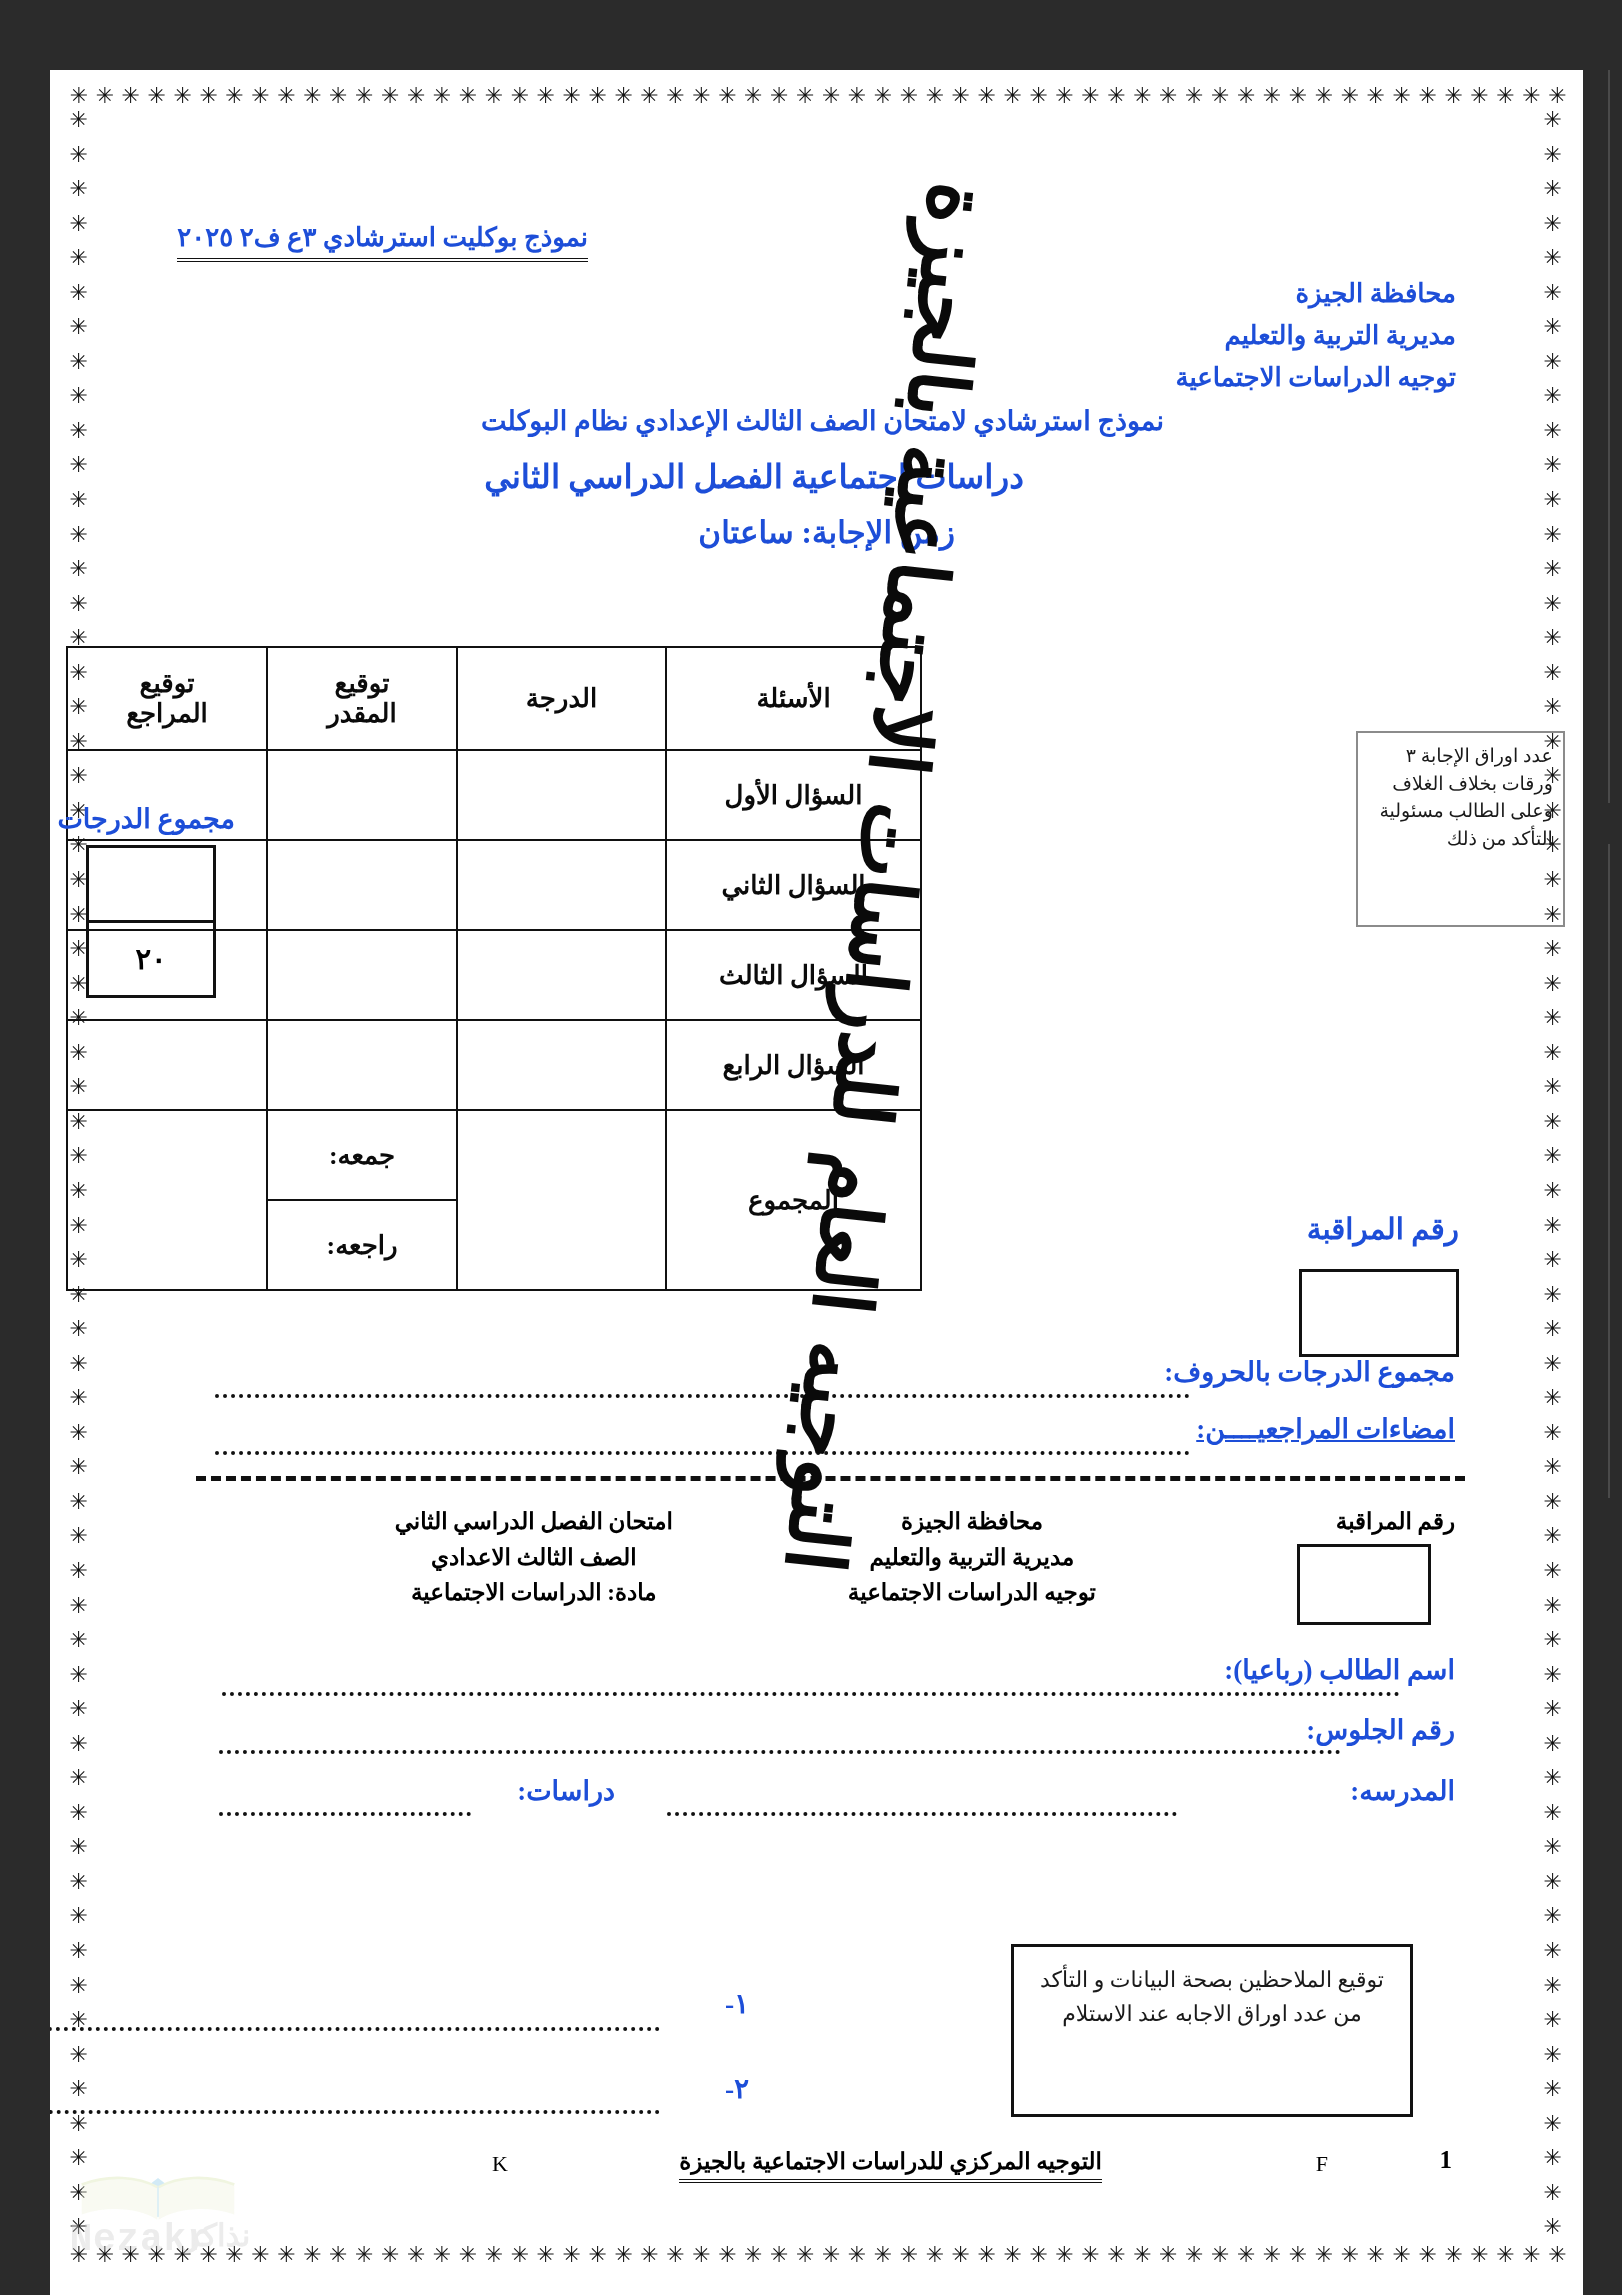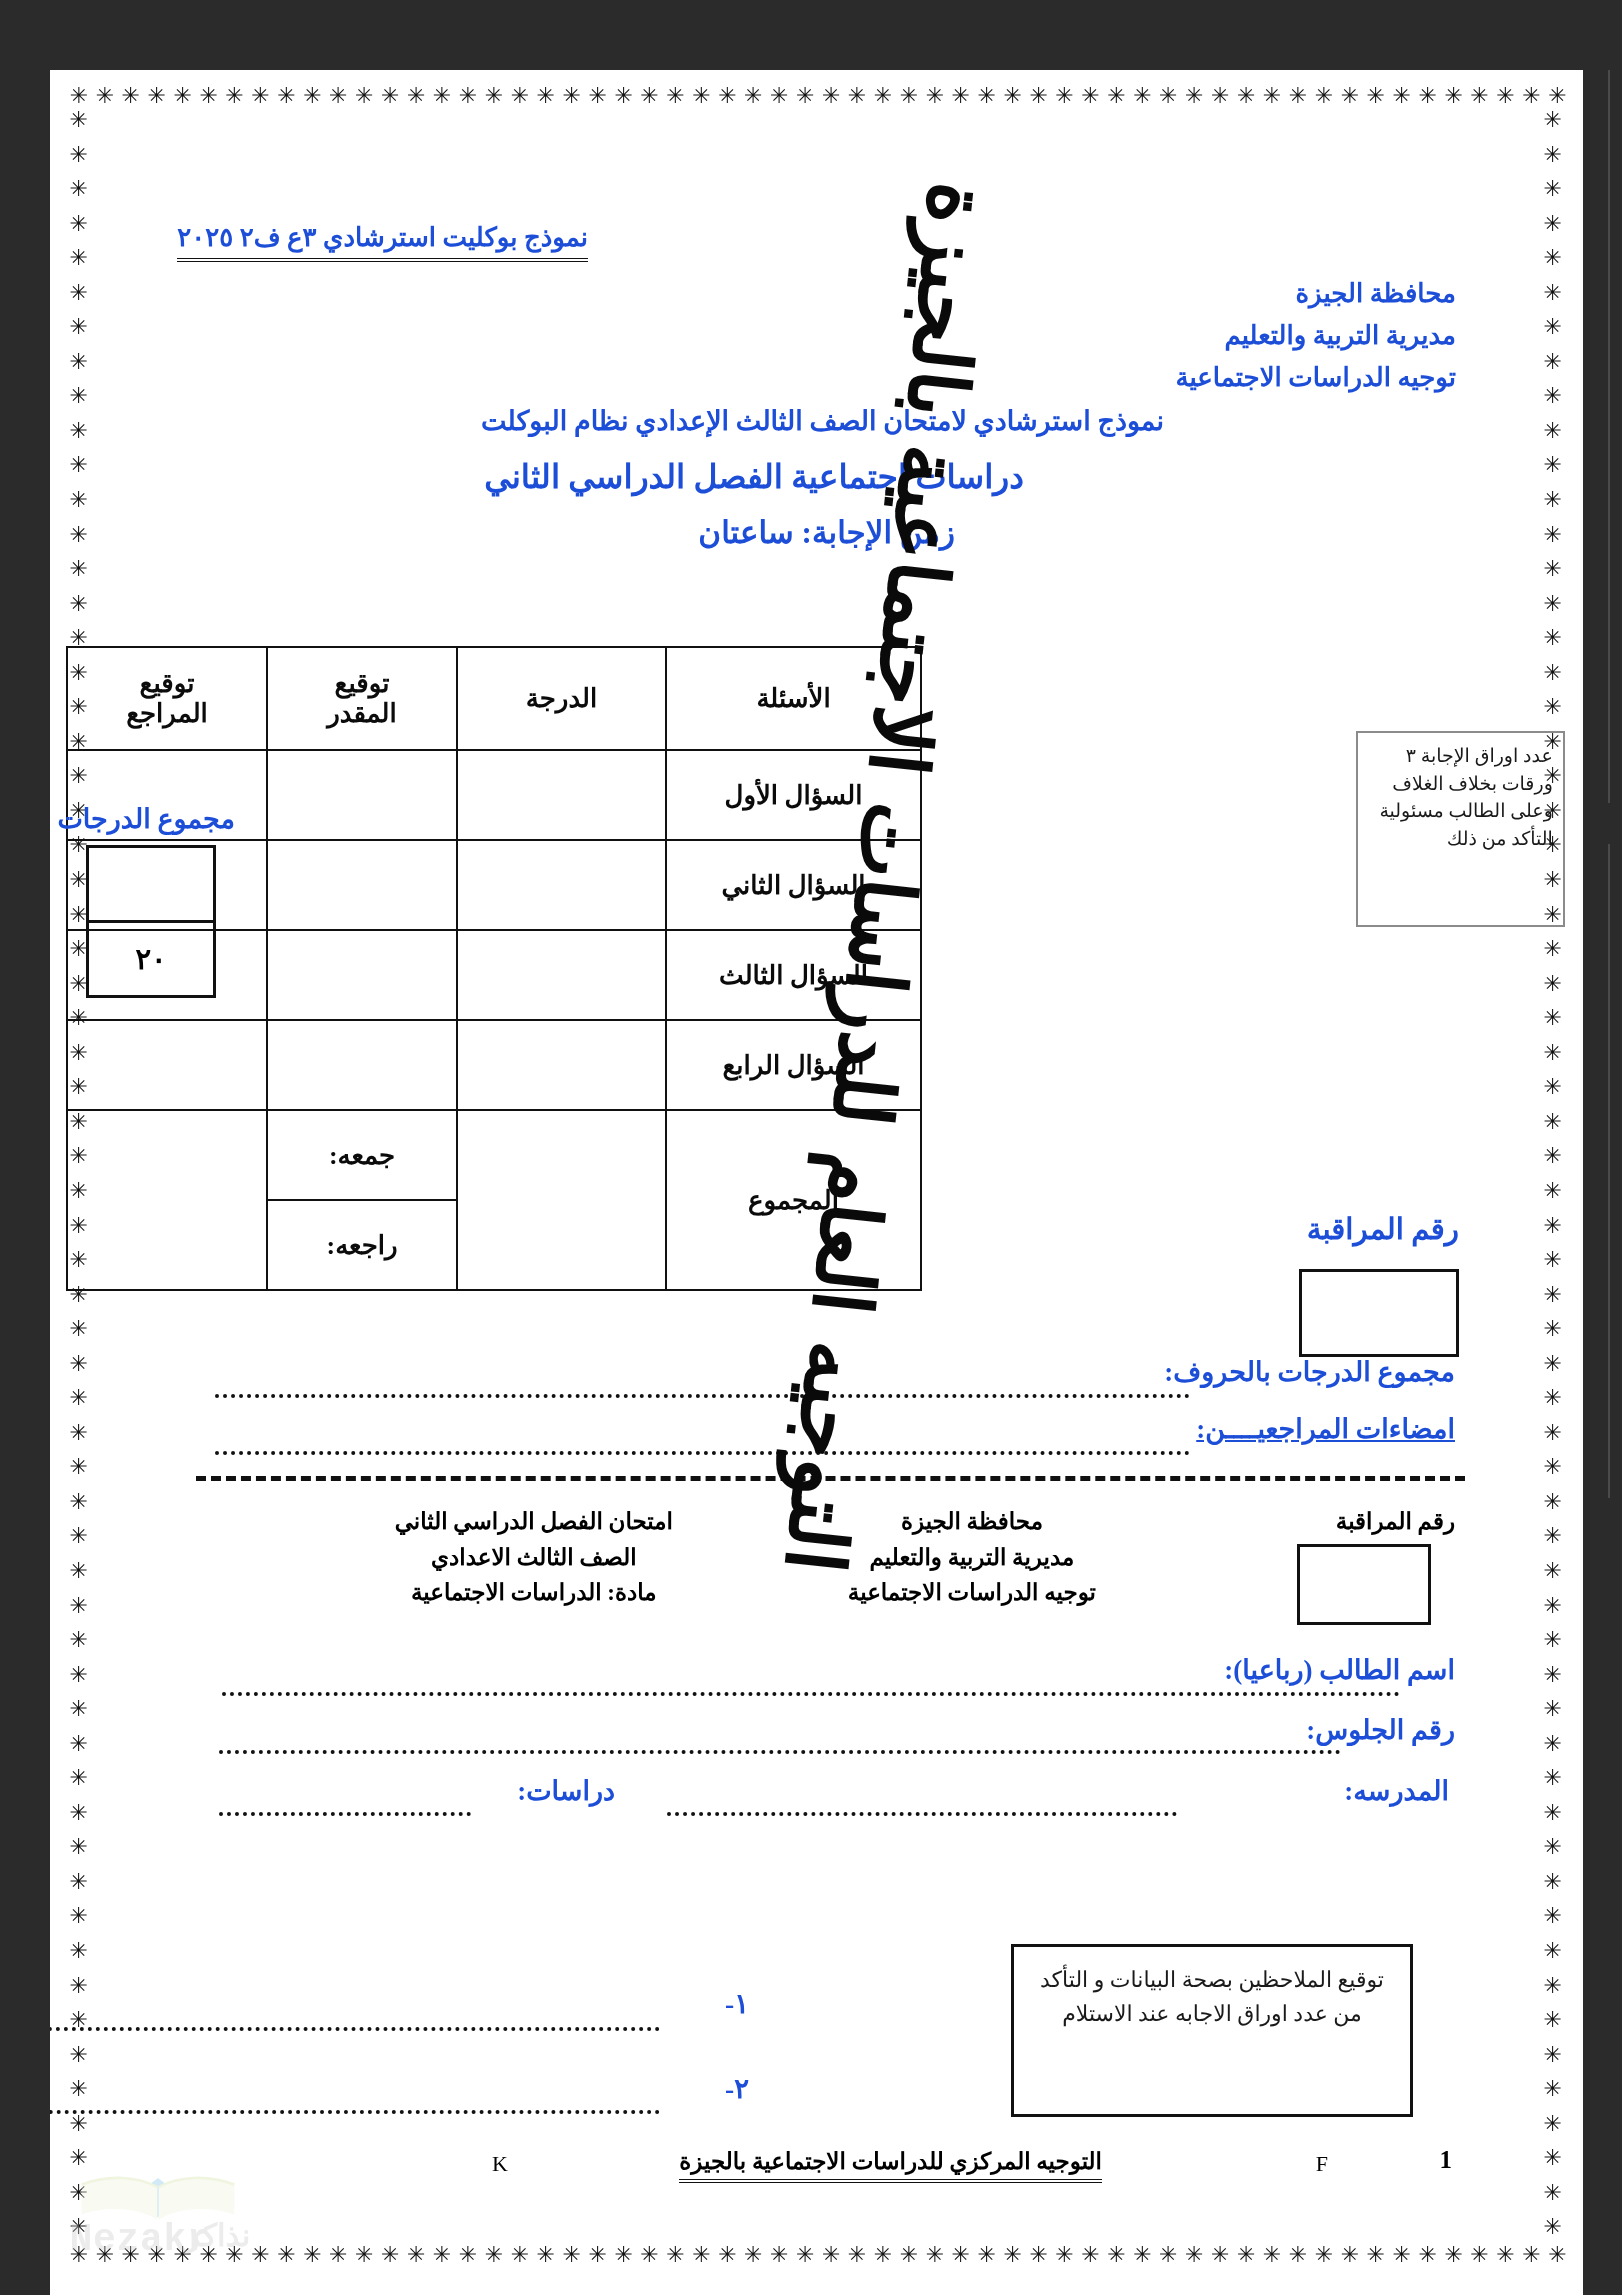--- a/index.html
+++ b/index.html
@@ -196,21 +196,21 @@
   #obs-box-2 {
     position: absolute; top: 1474px; right: 152px;
     width: 128px; height: 75px; border: 3.3px solid #111;
   }
 
   
   #s-name-label { top: 1584px; right: 128px; }
   #s-name-dots  { top: 1622px; right: 183px; width: 1178px; }
   #s-seat-label { top: 1644px; right: 128px; }
   #s-seat-dots  { top: 1680px; right: 242px; width: 1122px; }
-  #s-school-label { top: 1705px; right: 134px; }
+  #s-school-label { top: 1705px; right: 128px; }
   #s-school-dots  { top: 1742px; right: 406px; width: 510px; }
   #s-admin-label  { top: 1705px; right: 968px; }
   #s-admin-dots   { top: 1742px; right: 1112px; width: 252px; }
 
   
   #witness-box {
     position: absolute; top: 1874px; right: 170px;
     width: 402px; height: 173px;
     border: 3.3px solid #111;
     box-sizing: border-box;

